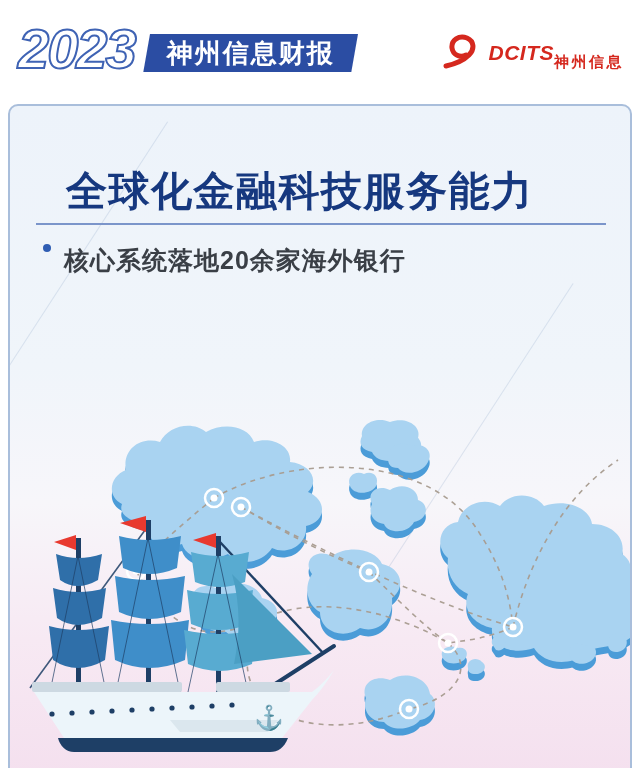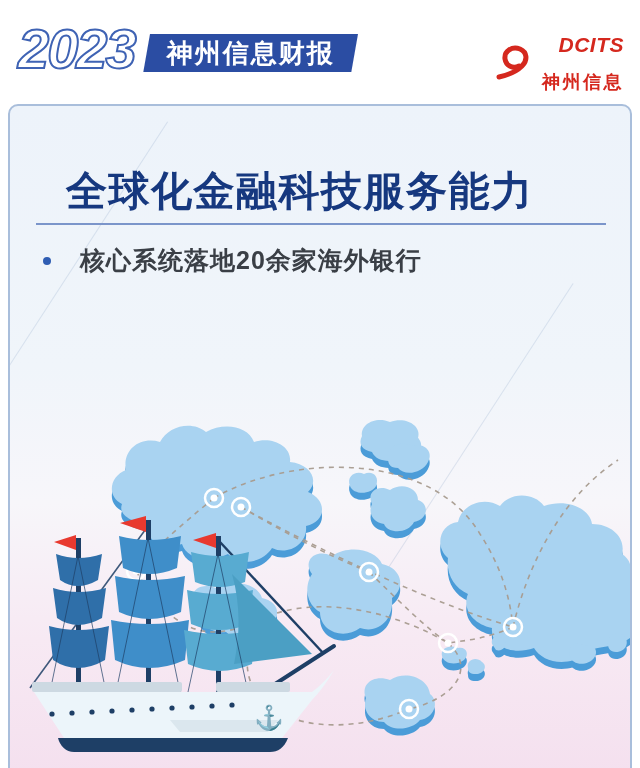--- a/index.html
+++ b/index.html
@@ -13,44 +13,44 @@
   .year-svg{position:absolute;left:14px;top:16px;}
   .badge{
     position:absolute;left:150px;top:34px;height:38px;line-height:38px;
     background:#2b4da3;padding:0 20px;transform:skewX(-10deg);transform-origin:top left;
   }
   .badge span{
     display:inline-block;transform:skewX(10deg);color:#ffffff;
     font-size:26px;font-weight:bold;letter-spacing:2px;white-space:nowrap;
   }
   .logo{position:absolute;right:16px;top:34px;display:flex;align-items:center;gap:6px;}
-  .logo-text{display:flex;flex-direction:column;align-items:flex-end;line-height:1;}
+  .logo-text{display:flex;flex-direction:row;align-items:center;line-height:1;}
   .logo-brand{color:#d5281e;font-size:21px;font-weight:bold;font-style:italic;letter-spacing:.5px;}
-  .logo-brand-cn{color:#d5281e;font-size:18px;font-weight:bold;letter-spacing:2.5px;margin-top:18px;}
+  .logo-brand-cn{color:#d5281e;font-size:15px;font-weight:bold;letter-spacing:2.5px;margin-top:18px;}
 
   
   .panel{
     position:absolute;left:8px;top:72px;width:620px;height:684px;
     border:2px solid #a9bedb;border-radius:10px;overflow:hidden;
     background:linear-gradient(180deg,#edf3fa 0%,#f0f5fa 38%,#f7f6fa 58%,#f7e9f3 78%,#f4dfee 100%);
     margin-top:32px;
   }
   .deco{position:absolute;width:1px;background:rgba(140,165,200,.25);}
   .d1{left:70px;top:-10px;height:320px;transform:rotate(33deg);}
   .d2{left:470px;top:150px;height:340px;transform:rotate(33deg);}
 
   h1.title{
     position:absolute;left:56px;top:58px;margin:0;
     font-family:"Liberation Serif", serif;
     font-size:41px;font-weight:bold;color:#16387f;letter-spacing:1.5px;white-space:nowrap;
   }
   .rule{position:absolute;left:26px;right:24px;top:117px;height:1.5px;background:#7b95ca;}
 
   ul.highlights{position:absolute;left:33px;top:138px;margin:0;padding:0;list-style:none;}
-  ul.highlights li{display:flex;align-items:center;margin-bottom:26px;gap:16px;}
+  ul.highlights li{display:flex;margin-bottom:26px;}
   .dot{width:8px;height:8px;border-radius:50%;background:#2f5db3;margin-right:13px;flex:0 0 auto;}
   .li-text{font-size:25px;font-weight:600;color:#3a3f46;letter-spacing:1px;white-space:nowrap;}
 
   .map-svg{position:absolute;left:0;top:300px;z-index:1;}
   .ship-svg{position:absolute;left:10px;top:410px;z-index:2;}
 </style>
 </head>
 <body>
 
 <div class="stage">

